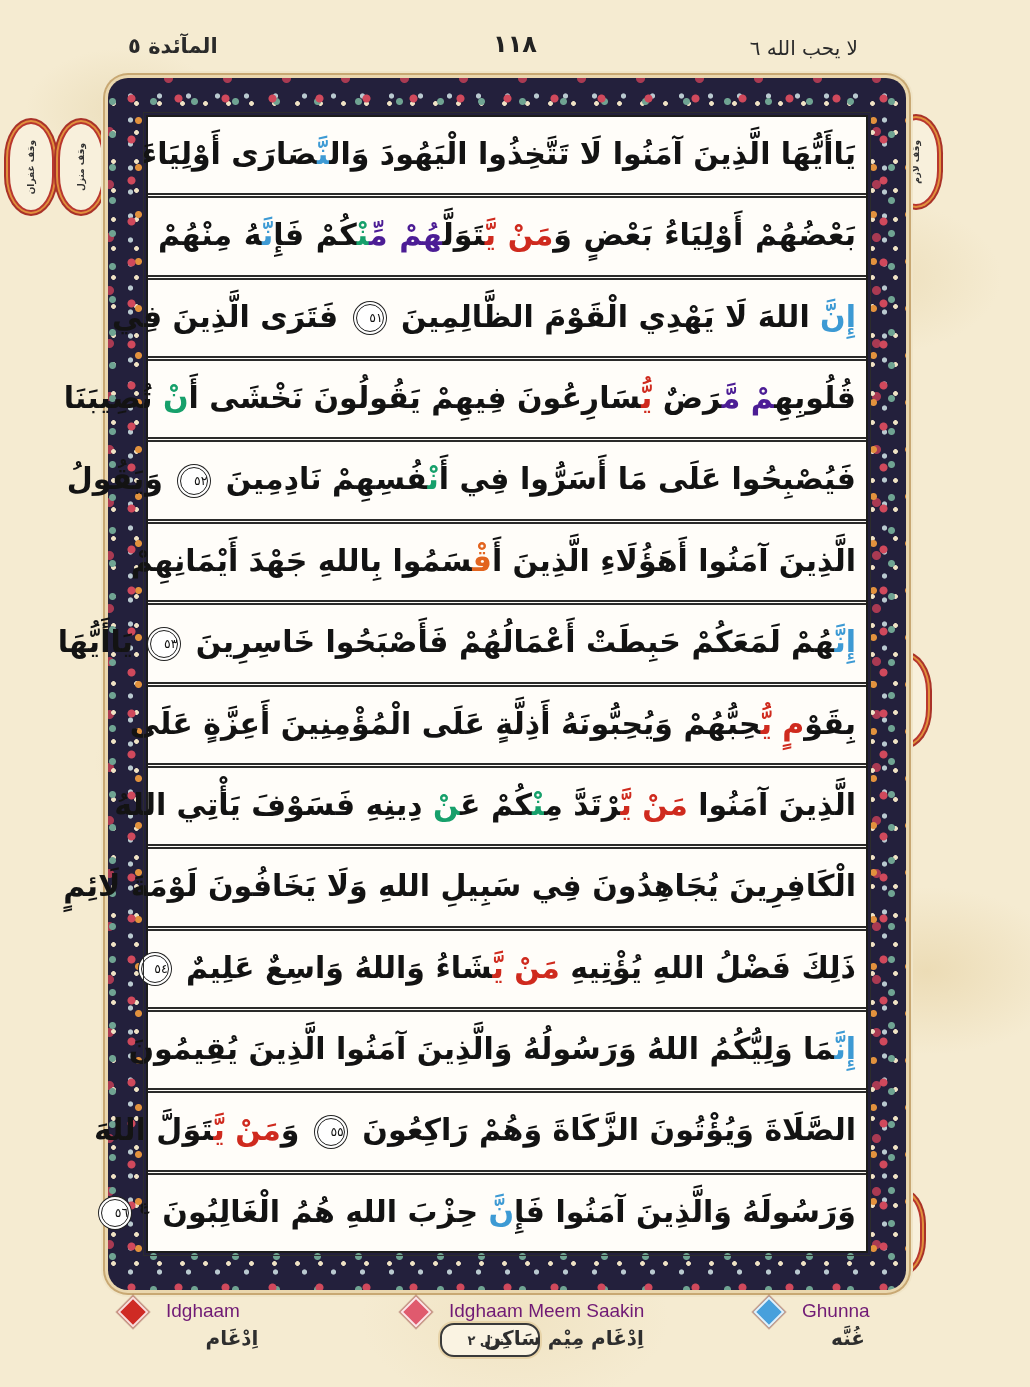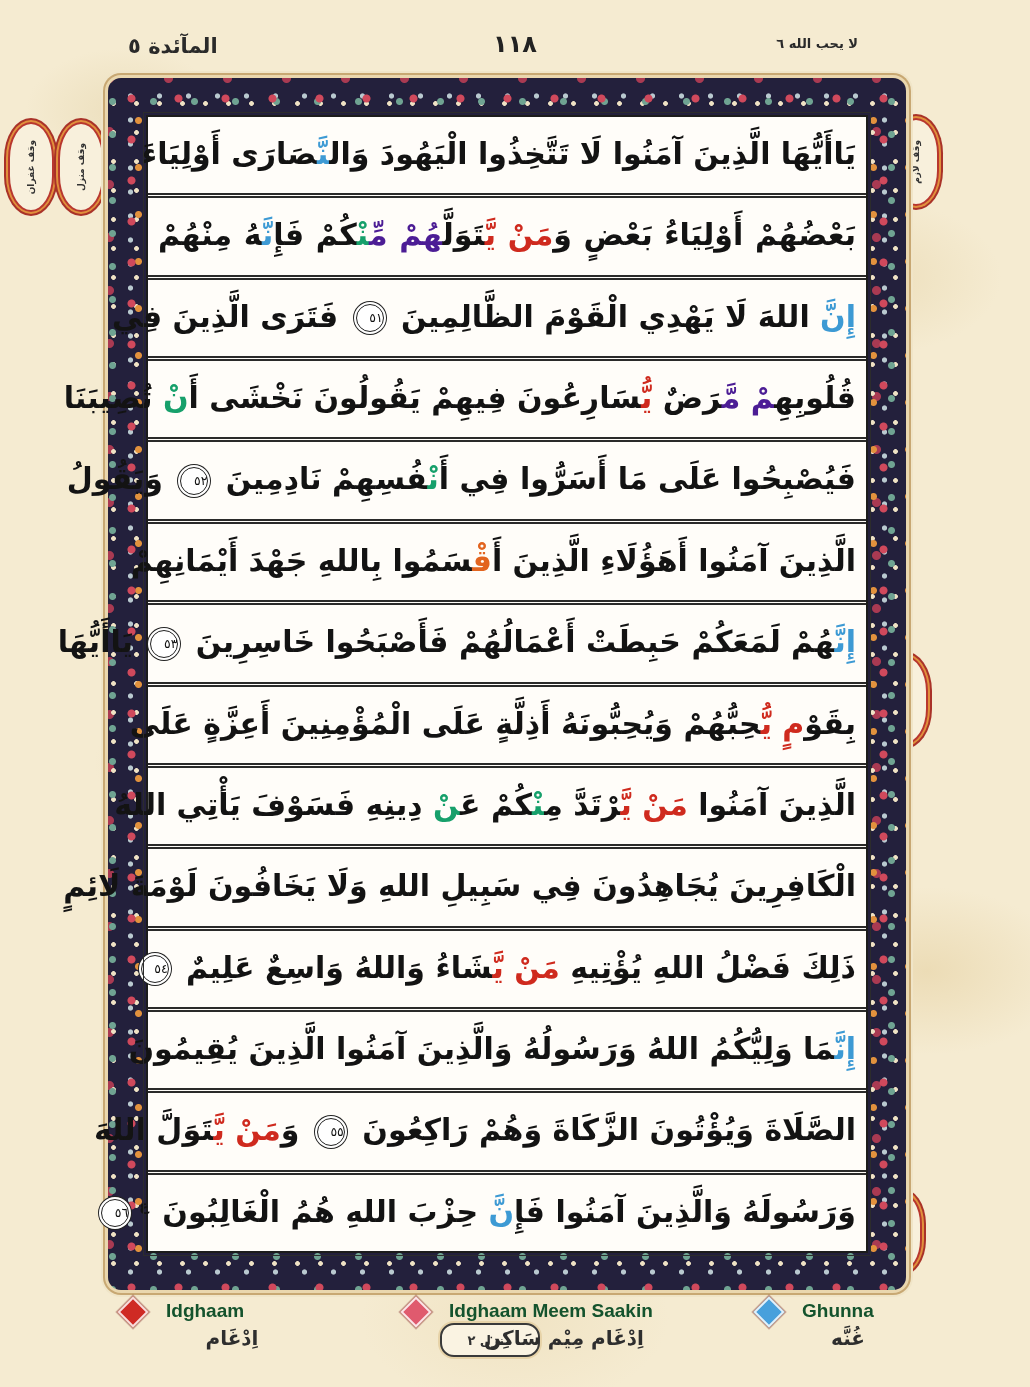--- a/index.html
+++ b/index.html
@@ -11,37 +11,37 @@
       radial-gradient(ellipse 140px 90px at 12% 8%,  #ecdfbd 0%, rgba(236,223,189,0) 70%),
       radial-gradient(ellipse 180px 110px at 85% 20%, #eddfbc 0%, rgba(237,223,188,0) 70%),
       radial-gradient(ellipse 160px 100px at 20% 55%, #eee1c1 0%, rgba(238,225,193,0) 70%),
       radial-gradient(ellipse 200px 120px at 90% 70%, #ecdcb6 0%, rgba(236,220,182,0) 70%),
       radial-gradient(ellipse 220px 130px at 50% 95%, #f0e3c3 0%, rgba(240,227,195,0) 70%),
       radial-gradient(ellipse 120px 80px at 60% 35%, #f9f2dd 0%, rgba(249,242,221,0) 70%);
   }
   .hdr{position:absolute;top:30px;left:0;width:100%;height:40px;}
   .hdr-surah{position:absolute;left:128px;top:4px;font-size:21px;font-weight:bold;color:#2a2a2a;direction:rtl;}
   .hdr-page{position:absolute;left:455px;top:0;width:120px;text-align:center;font-size:24px;font-weight:bold;color:#222;}
-  .hdr-juz{position:absolute;right:172px;top:6px;font-size:13px;font-weight:bold;color:#2a2a2a;direction:rtl;}
+  .hdr-juz{position:absolute;right:172px;top:6px;font-size:20px;font-weight:normal;color:#2a2a2a;direction:rtl;}
 
   
   .frame{
     position:absolute;left:108px;top:78px;width:798px;height:1212px;
     box-sizing:border-box;padding:37px 38px;
     background-color:#23203c;
     background-image:
       radial-gradient(circle, #d0495c 0 3.5px, rgba(0,0,0,0) 4.5px),
       radial-gradient(circle, #e2923d 0 3px,  rgba(0,0,0,0) 4px),
       radial-gradient(circle, #6fa392 0 3px,  rgba(0,0,0,0) 4px),
       radial-gradient(circle, #b9c9cf 0 2.2px,rgba(0,0,0,0) 3px),
       radial-gradient(circle, #efe2c4 0 2px,  rgba(0,0,0,0) 2.8px),
       radial-gradient(circle, #a93a52 0 4px,  rgba(0,0,0,0) 5px);
     background-size:47px 41px,35px 47px,41px 33px,29px 24px,23px 29px,59px 53px;
     background-position:0 0,13px 19px,25px 7px,8px 30px,17px 11px,31px 27px;
-    border-radius:13px;
+    border-radius:20px;
     box-shadow:0 0 0 3px #ead7ae, 0 0 0 5px #c8a873, 0 0 0 7px #f0e5c8;
   }
   .text-area{
     width:100%;height:100%;box-sizing:border-box;background:#fffdf9;
     border:2.5px solid #1c1c1c;outline:1px solid #2c2c2c;outline-offset:2.5px;
     display:flex;flex-direction:column;
   }
   .qline{
     flex:1 1 0;box-sizing:border-box;overflow:visible;
     direction:rtl;unicode-bidi:embed;
@@ -86,21 +86,21 @@
     font-size:13px;font-weight:bold;color:#333;direction:rtl;
   }
 
   
   .legend{position:absolute;left:0;top:1298px;width:100%;height:80px;}
   .legend-item{position:absolute;top:0;}
   .diamond{
     position:absolute;top:3px;left:0;width:22px;height:22px;transform:rotate(45deg);
     box-shadow:inset 0 0 0 2px rgba(255,255,255,.85), 0 0 0 1.5px rgba(120,30,30,.35);
   }
-  .legend-en{position:absolute;left:44px;top:2px;font-family:"Liberation Sans",sans-serif;font-weight:bold;font-size:19px;color:#14532d;white-space:nowrap;}
+  .legend-en{position:absolute;left:44px;top:2px;font-family:"Liberation Sans",sans-serif;font-weight:normal;font-size:19px;color:#701a75;white-space:nowrap;}
   .legend-ar{position:absolute;left:44px;top:28px;width:200px;text-align:center;font-size:20px;font-weight:bold;color:#2e2e2e;direction:rtl;white-space:nowrap;}
 </style>
 </head>
 <body>
 
 <div class="hdr">
   <div class="hdr-surah">المآئدة ٥</div>
   <div class="hdr-page">١١٨</div>
   <div class="hdr-juz">لا يحب الله ٦</div>
 </div>

